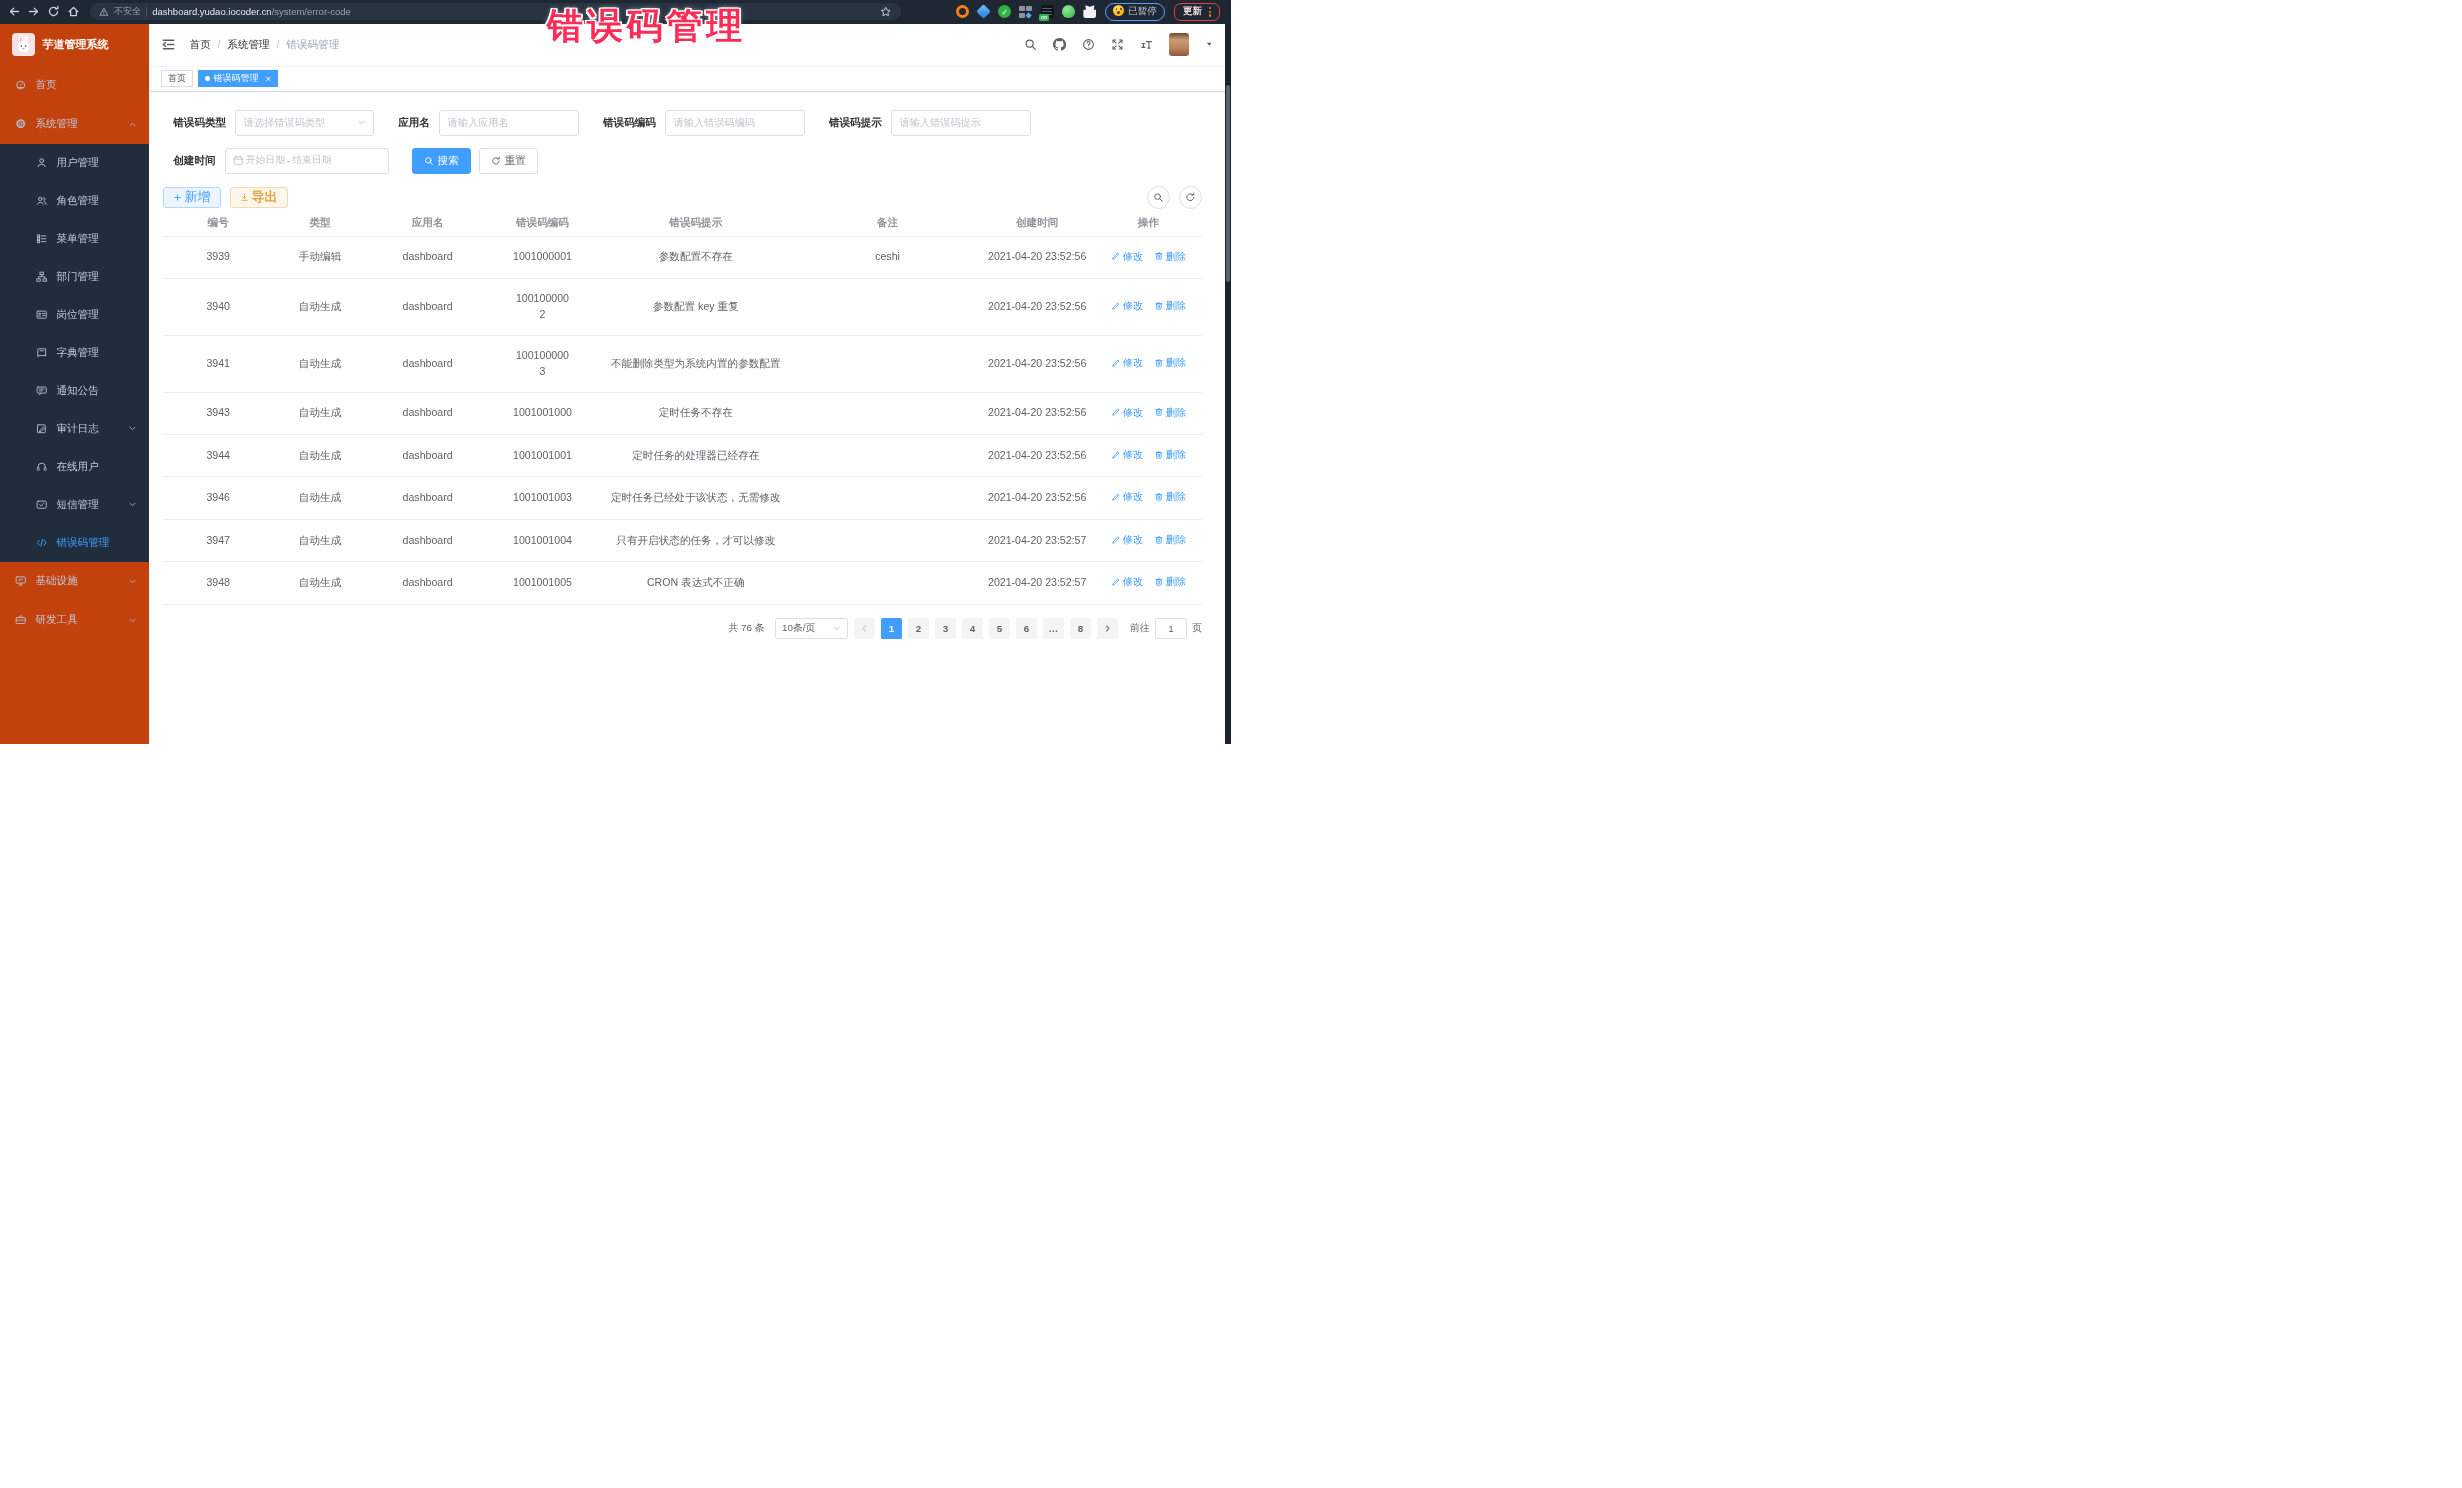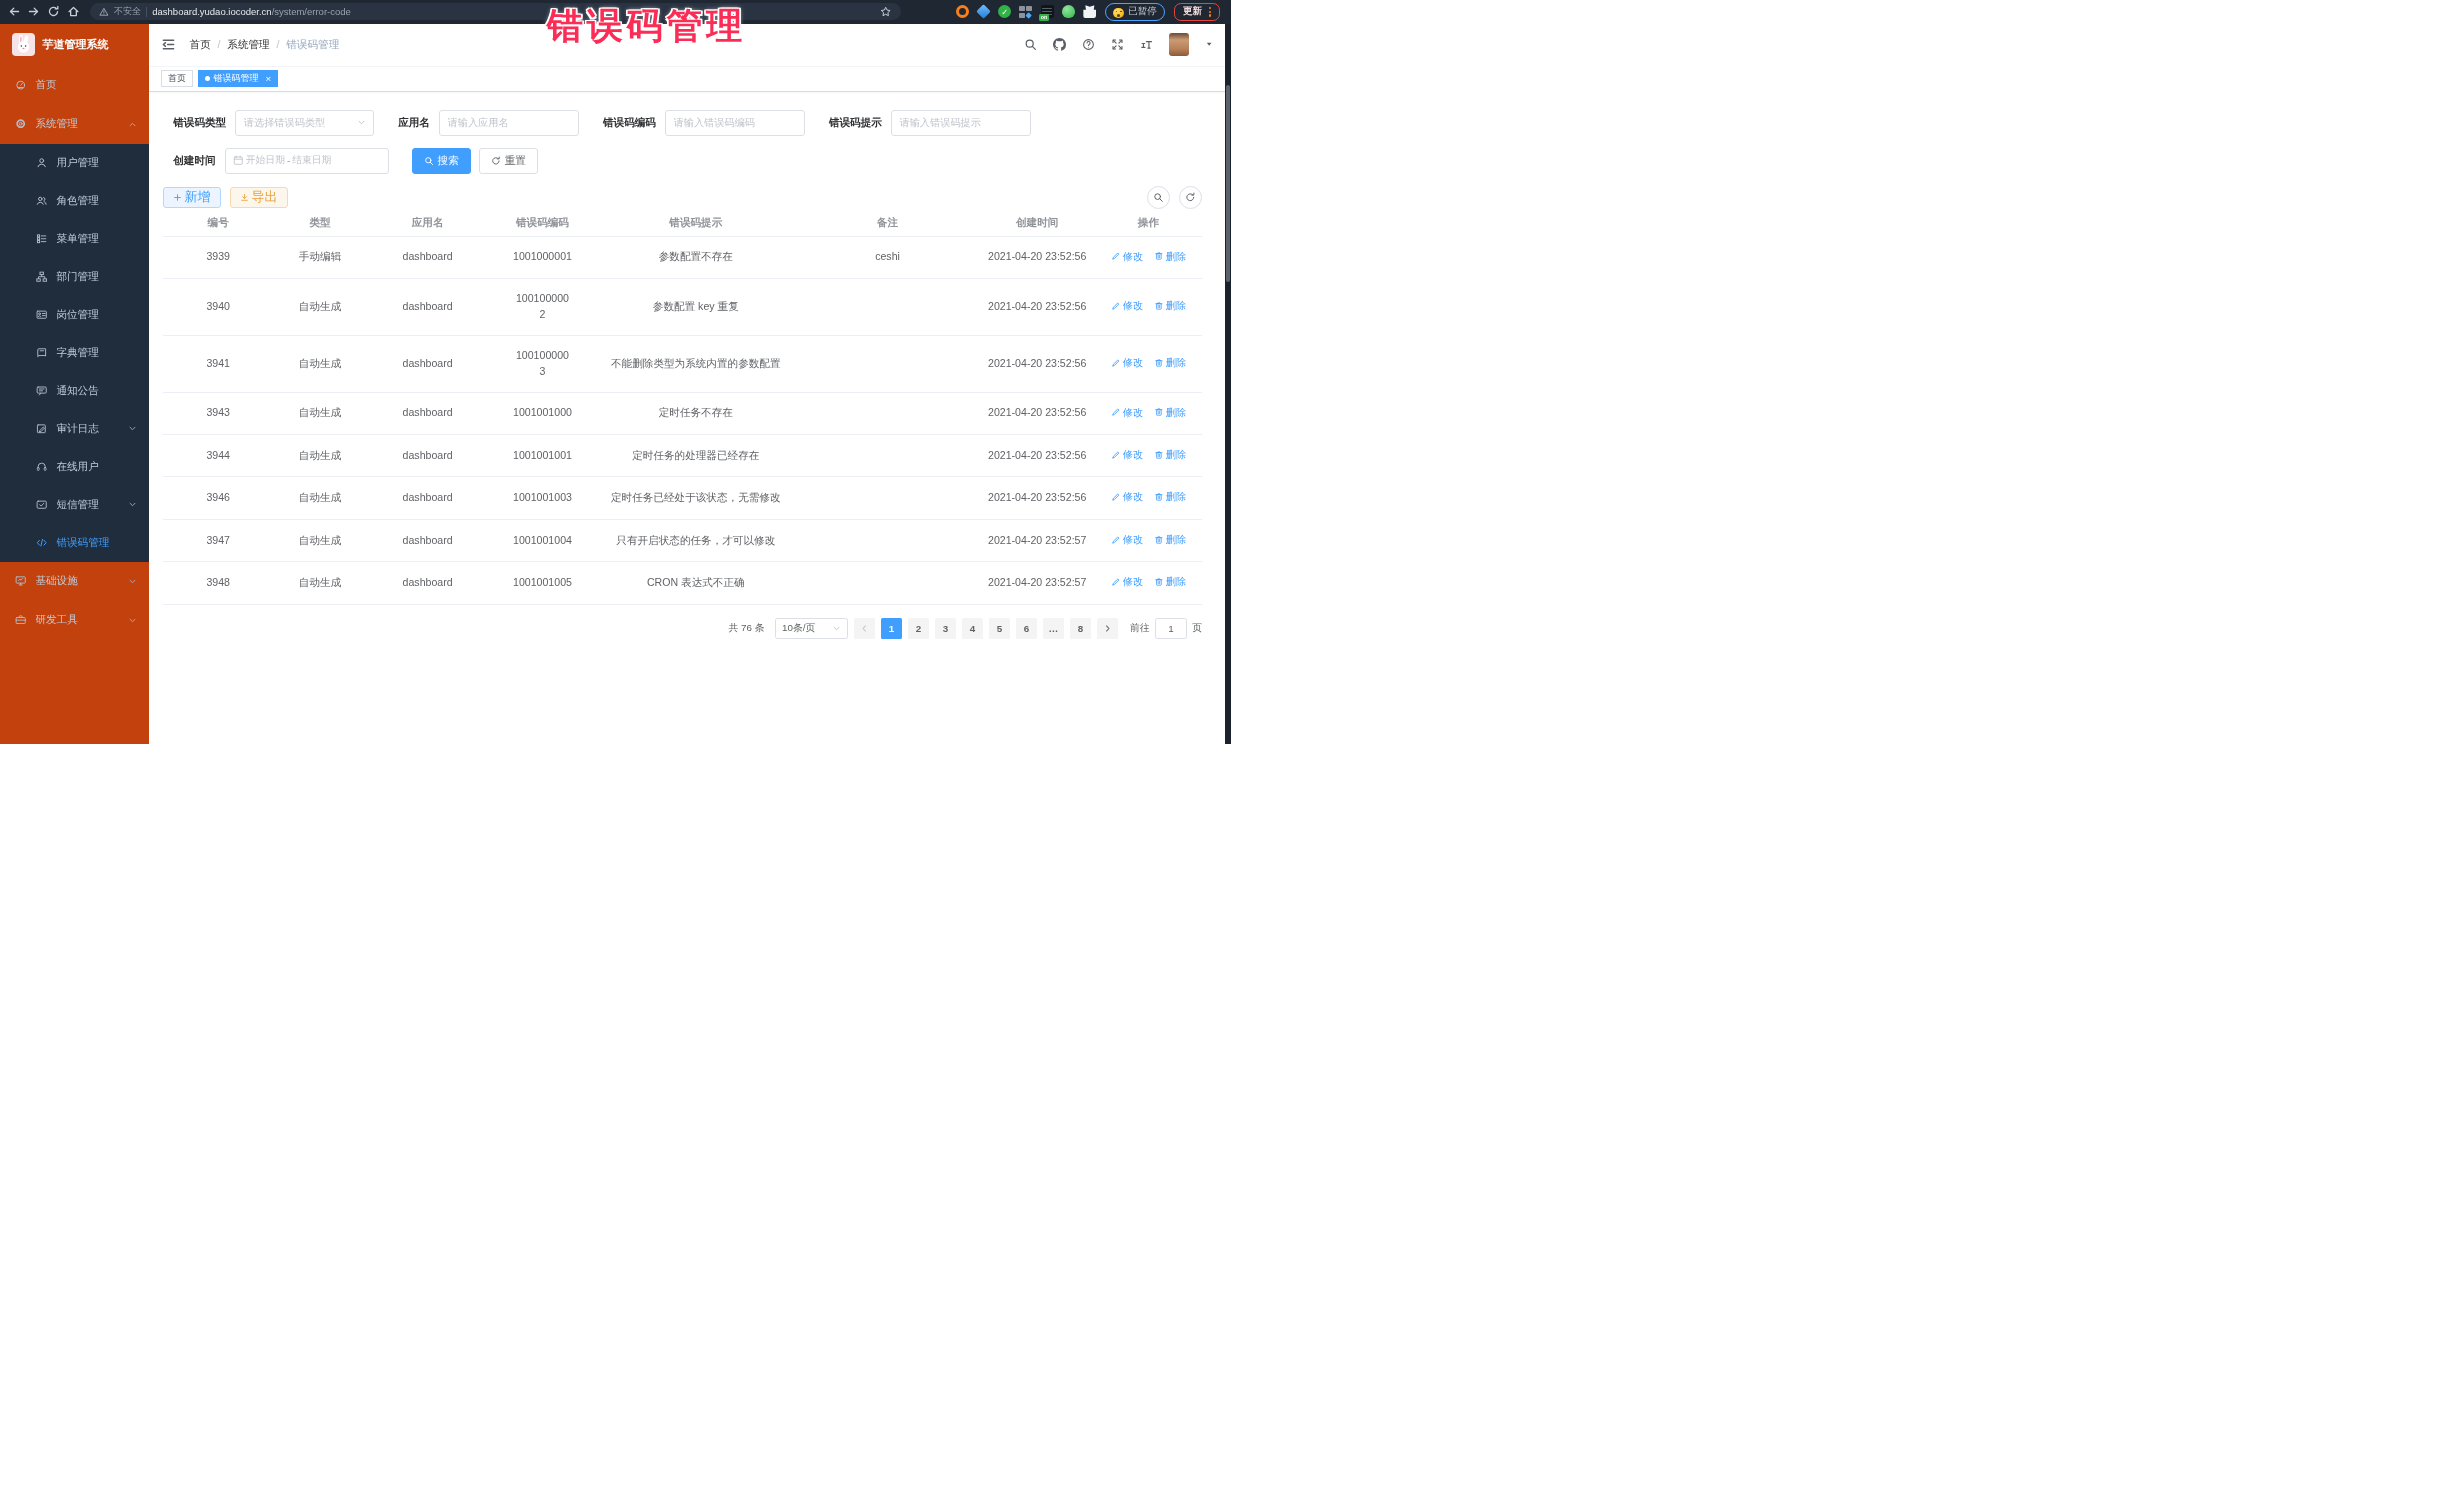--- a/index.html
+++ b/index.html
@@ -27,21 +27,21 @@
              display:flex;align-items:center;justify-content:center;}
   .ext-grid{display:grid;grid-template-columns:5.3px 5.3px;grid-gap:1.5px;padding-top:0.8px;}
   .ext-grid i{width:5.3px;height:5.3px;background:#8a939e;border-radius:0.8px;}
   .ext-grid i.blue{background:#4dabf7;transform:rotate(45deg) scale(.9);}
   .ext-list{background:#11151b;border-radius:2.3px;display:flex;flex-direction:column;gap:1.5px;padding:2.3px 1.5px;box-sizing:border-box;}
   .ext-list i{height:1.5px;background:#565e68;border-radius:0.8px;}
   .on-badge{position:absolute;left:-1.5px;bottom:-3px;background:#37b24c;color:#fff;font-size:5.3px;
             line-height:1;padding:0.8px 1.5px;border-radius:1.5px;font-weight:bold;}
   .ext-mascot{border-radius:50% 50% 45% 45%;background:radial-gradient(circle at 35% 30%,#8ce99a,#37b24c);}
   .ext-puzzle{background:#f1f3f5;border-radius:3px 3px 2.3px 2.3px;clip-path:polygon(0 35%,20% 35%,15% 0,50% 12%,85% 0,80% 35%,100% 35%,100% 100%,0 100%);}
-  .paused-pill{display:flex;align-items:flex-end;gap:4.5px;border:1.5px solid #4da3ff;border-radius:757px;
+  .paused-pill{display:flex;align-items:flex-start;gap:4.5px;border:1.5px solid #4da3ff;border-radius:757px;
                padding:1.5px 7.6px;cursor:pointer;}
   .emoji{width:10.6px;height:10.6px;border-radius:50%;background:radial-gradient(circle at 35% 30%,#ffe066,#f59f00);position:relative;}
   .emoji i{position:absolute;background:#5c3b00;border-radius:50%;}
   .emoji .e1{width:1.5px;height:1.5px;left:2.3px;top:3px;}
   .emoji .e2{width:1.5px;height:1.5px;right:2.3px;top:3px;}
   .emoji .m{width:3px;height:3px;left:3.8px;top:6px;}
   .paused-label{color:#c9d1dc;font-size:9.5px;}
   .update-badge{display:flex;align-items:center;gap:6.8px;border:1.5px solid #e8433f;border-radius:6.8px;
                 padding:1.5px 8.3px;cursor:pointer;}
   .update-label{color:#f2dbdb;font-size:9.5px;font-weight:bold;}
@@ -110,21 +110,21 @@
   .btn{height:26px;border-radius:3px;font-size:10.6px;display:inline-flex;align-items:center;gap:3.8px;
        cursor:pointer;box-sizing:border-box;font-family:inherit;}
   .btn svg{width:9.8px;height:9.8px;}
   .btn-search{background:#409eff;color:#fff;border:0.8px solid #409eff;padding:0 11.4px;margin-left:23px;}
   .btn-reset{background:#fff;color:#606266;border:0.8px solid #dcdfe6;padding:0 11.4px;margin-left:7.6px;}
   .toolbar{display:flex;align-items:center;margin-top:7.6px;}
   .btn-mini{height:21px;font-size:13px;border-radius:3px;padding:0 9px;display:inline-flex;
             align-items:center;gap:3px;cursor:pointer;box-sizing:border-box;}
   .btn-mini svg{width:9px;height:9px;}
   .btn-add{background:#ecf5ff;border:0.8px solid #b3d8ff;color:#409eff;}
-  .btn-export{background:#fdf6ec;border:0.8px solid #f5dab1;color:#e6a23c;margin-left:9px;}
+  .btn-export{background:#fdf6ec;border:0.8px solid #f5dab1;color:#e6a23c;margin-left:9px;font-weight:bold;}
   .tool-right{margin-left:auto;display:flex;gap:9px;}
   .circle-btn{width:23px;height:23px;border-radius:50%;border:0.8px solid #dcdfe6;background:#fff;color:#606266;
               display:flex;align-items:center;justify-content:center;cursor:pointer;box-sizing:border-box;}
   .circle-btn svg{width:10.6px;height:10.6px;}
 
   
   table.err-table{width:100%;border-collapse:collapse;margin-top:1px;table-layout:fixed;}
   .err-table th{font-size:10.6px;color:#909399;font-weight:bold;height:26px;border-bottom:0.8px solid #ebeef5;
                 text-align:center;padding:0 4.5px;}
   .err-table td{font-size:10.6px;color:#606266;text-align:center;border-bottom:0.8px solid #ebeef5;

